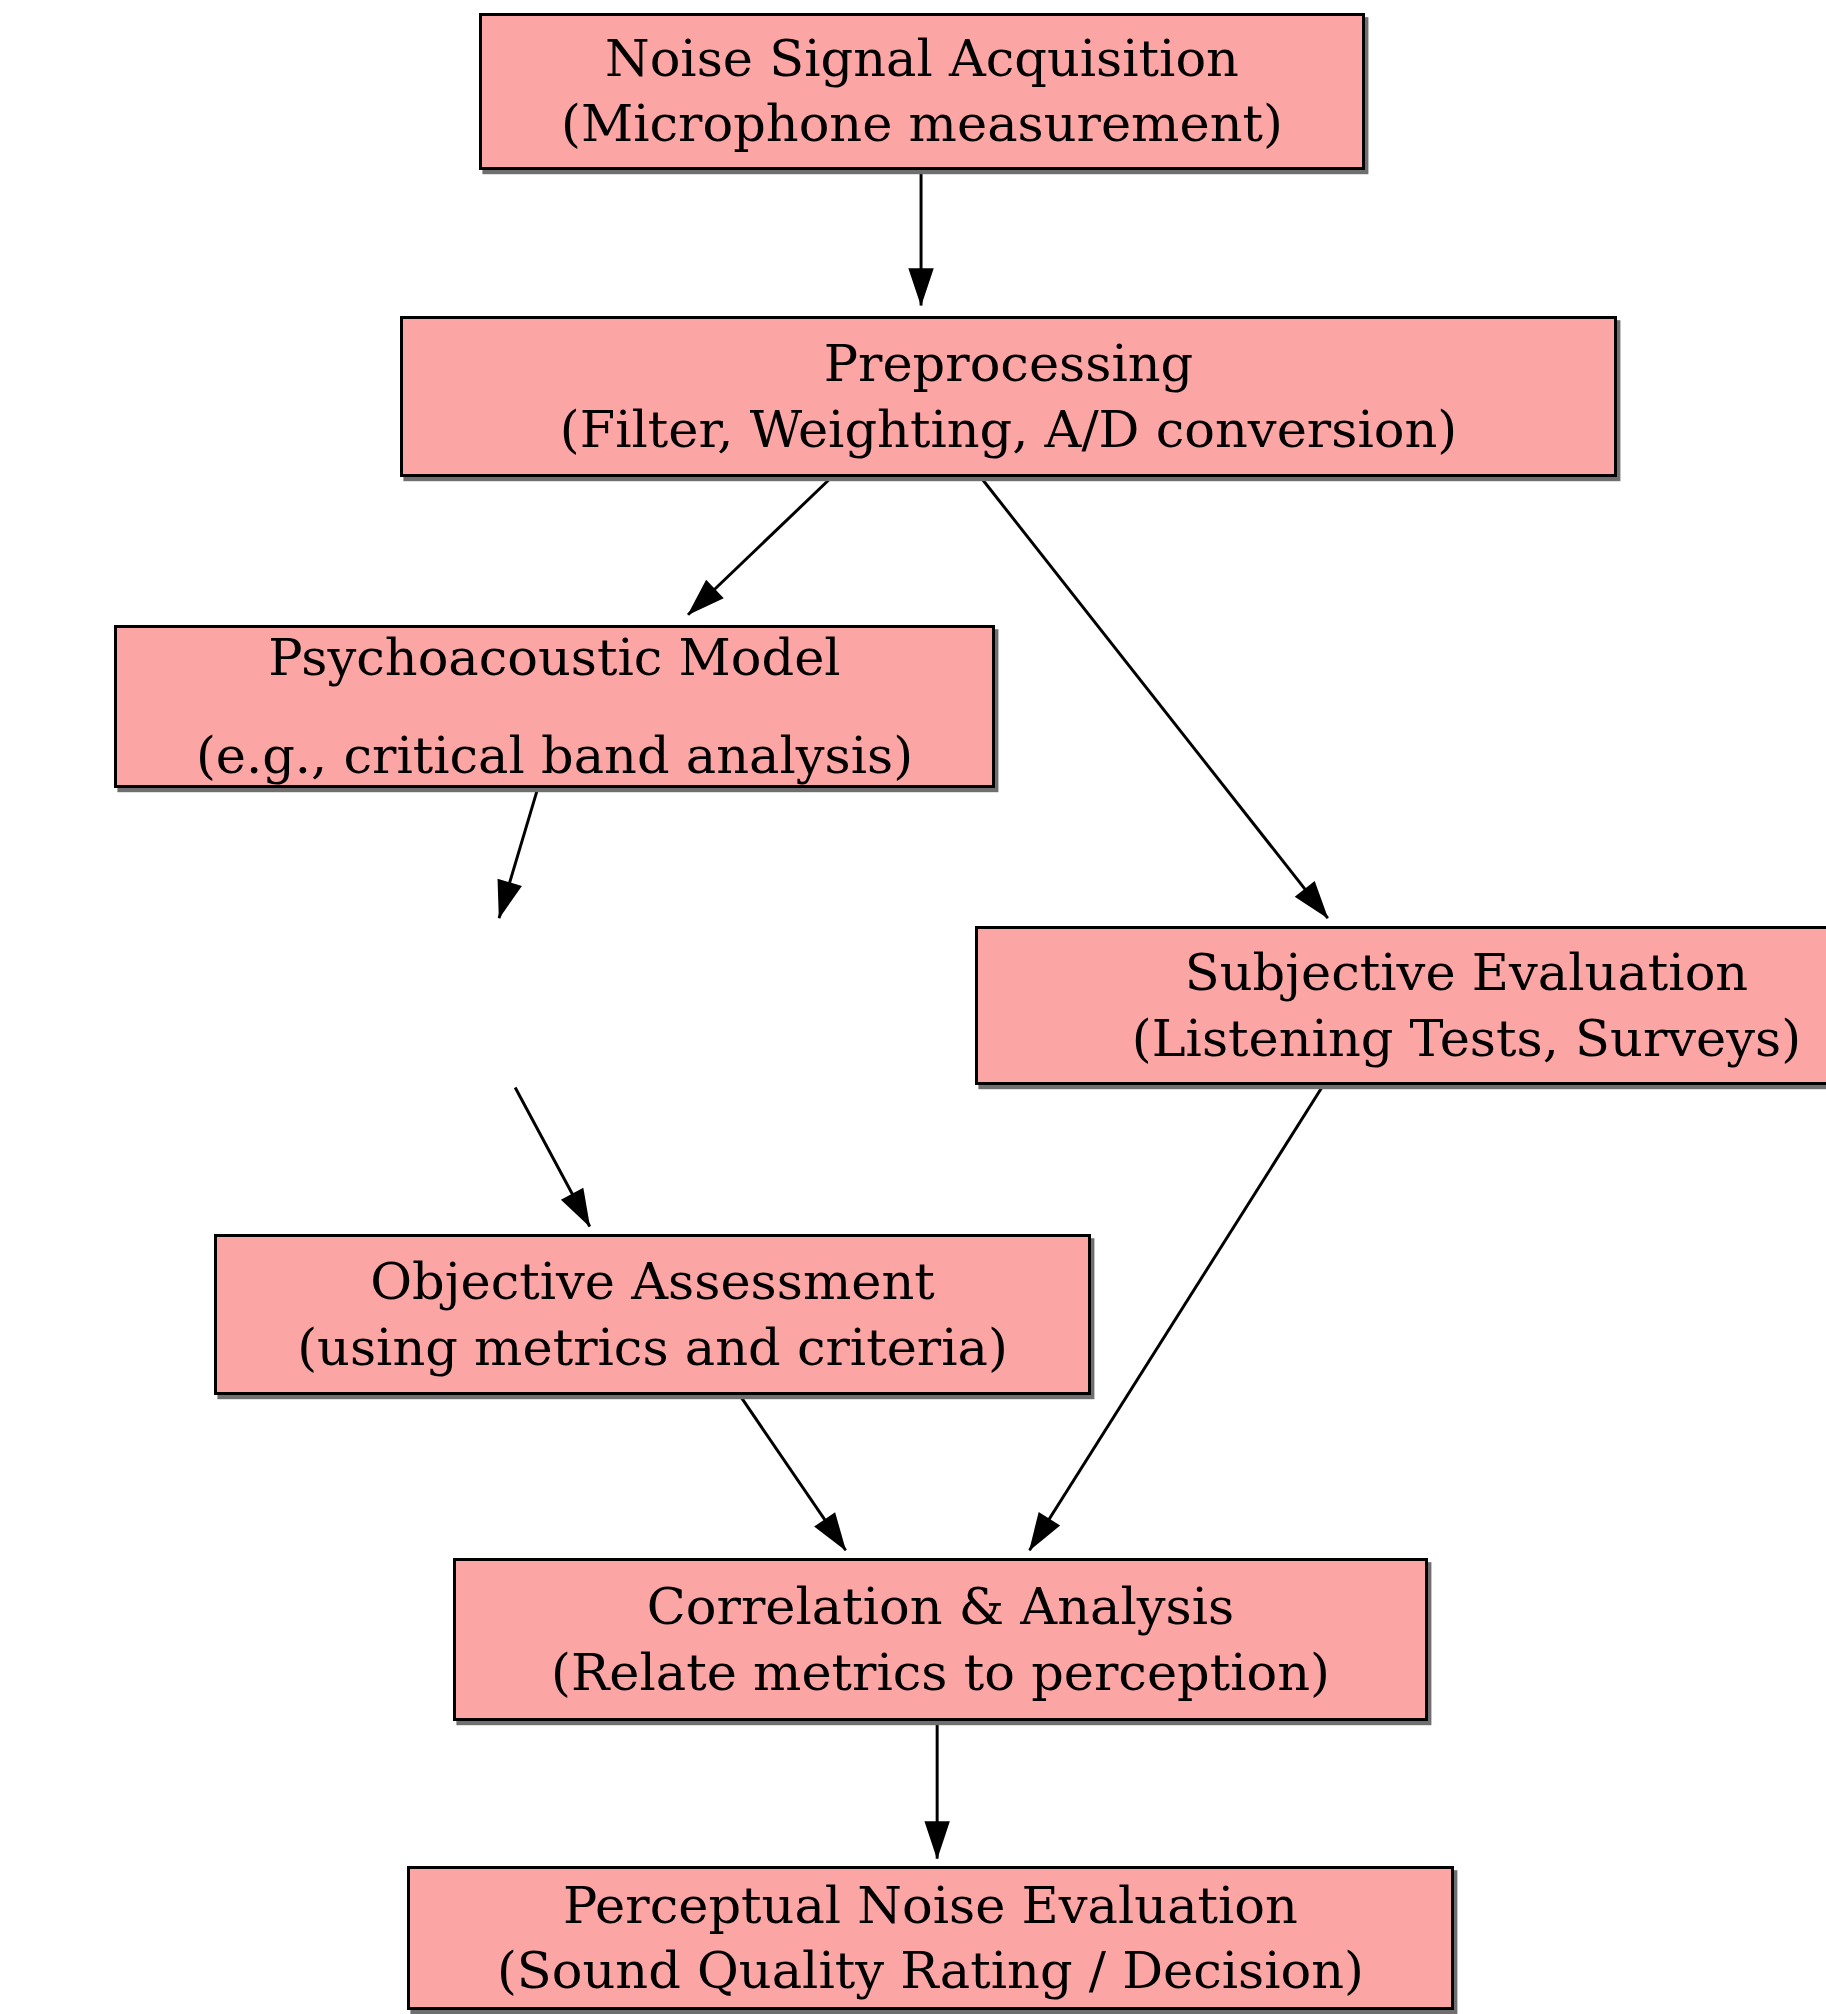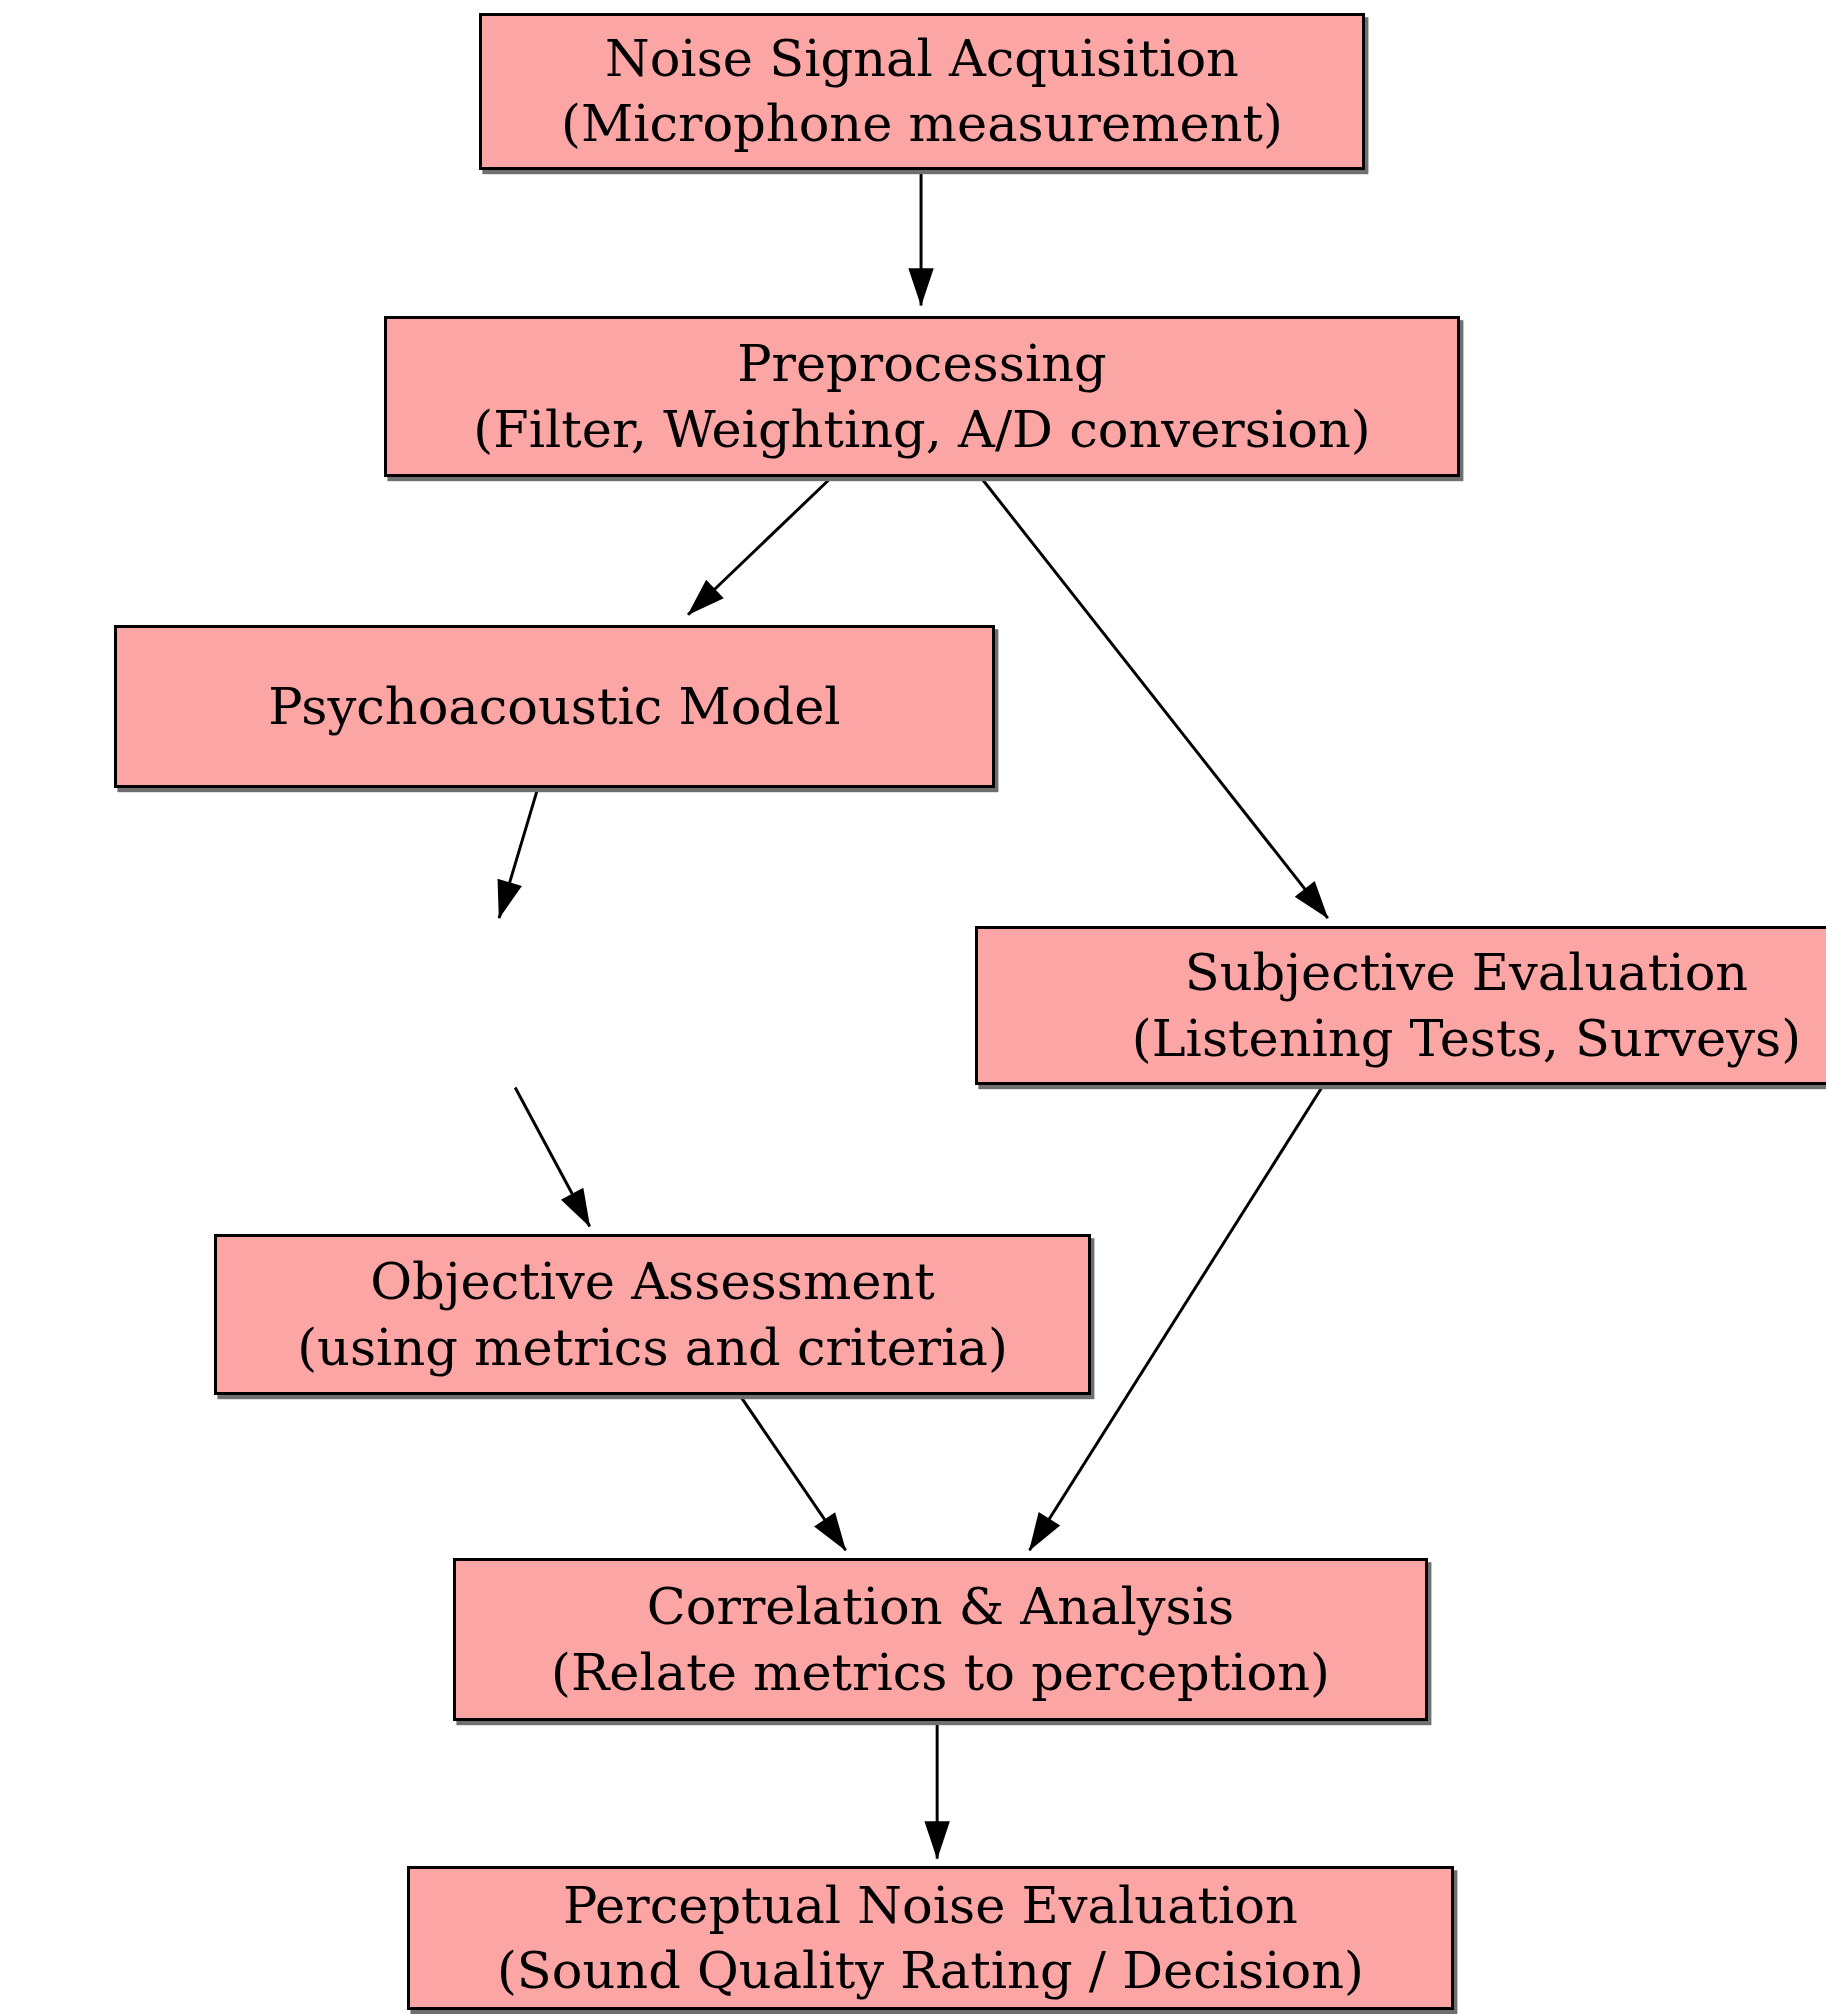--- a/index.html
+++ b/index.html
@@ -35,21 +35,21 @@
     align-items: center;
     justify-content: center;
     text-align: center;
     font-size: 51px;
     line-height: 1.28;
     z-index: 2;
     white-space: nowrap;
   }
   
   #n-acquisition   { left:  479px; top:   12.7px; width: 886px; height: 157px; }
-  #n-preprocessing { left:  384px; top:  316px; width: 1076px; height: 161px; }
+  #n-preprocessing { left:  400px; top:  316px; width: 1217px; height: 161px; }
   #n-psychoacoustic{ left:  114px; top:  625px; width: 881px; height: 163px; gap: 32px; }
   #n-metric        { left:   21px; top: 926px; width: 890px; height: 159px; }
   #n-subjective    { left: 975px; top: 926px; width:  983px; height: 159px; }
   #n-objective     { left:  214px; top: 1234px; width: 877px; height: 161px; }
   #n-correlation   { left:  453px; top: 1558px; width: 975px; height: 163px; }
   #n-perceptual    { left:  407px; top: 1866px; width: 1047px; height: 144px; }
 </style>
 </head>
 <body>
 
@@ -76,20 +76,21 @@
     <div>(Microphone measurement)</div>
   </div>
 
   <div class="node" id="n-preprocessing">
     <div>Preprocessing</div>
     <div>(Filter, Weighting, A/D conversion)</div>
   </div>
 
   <div class="node" id="n-psychoacoustic">
     <div>Psychoacoustic Model</div>
+    <div>(e.g., critical band analysis)</div>
   </div>
 
 
   <div class="node" id="n-subjective">
     <div>Subjective Evaluation</div>
     <div>(Listening Tests, Surveys)</div>
   </div>
 
   <div class="node" id="n-objective">
     <div>Objective Assessment</div>

